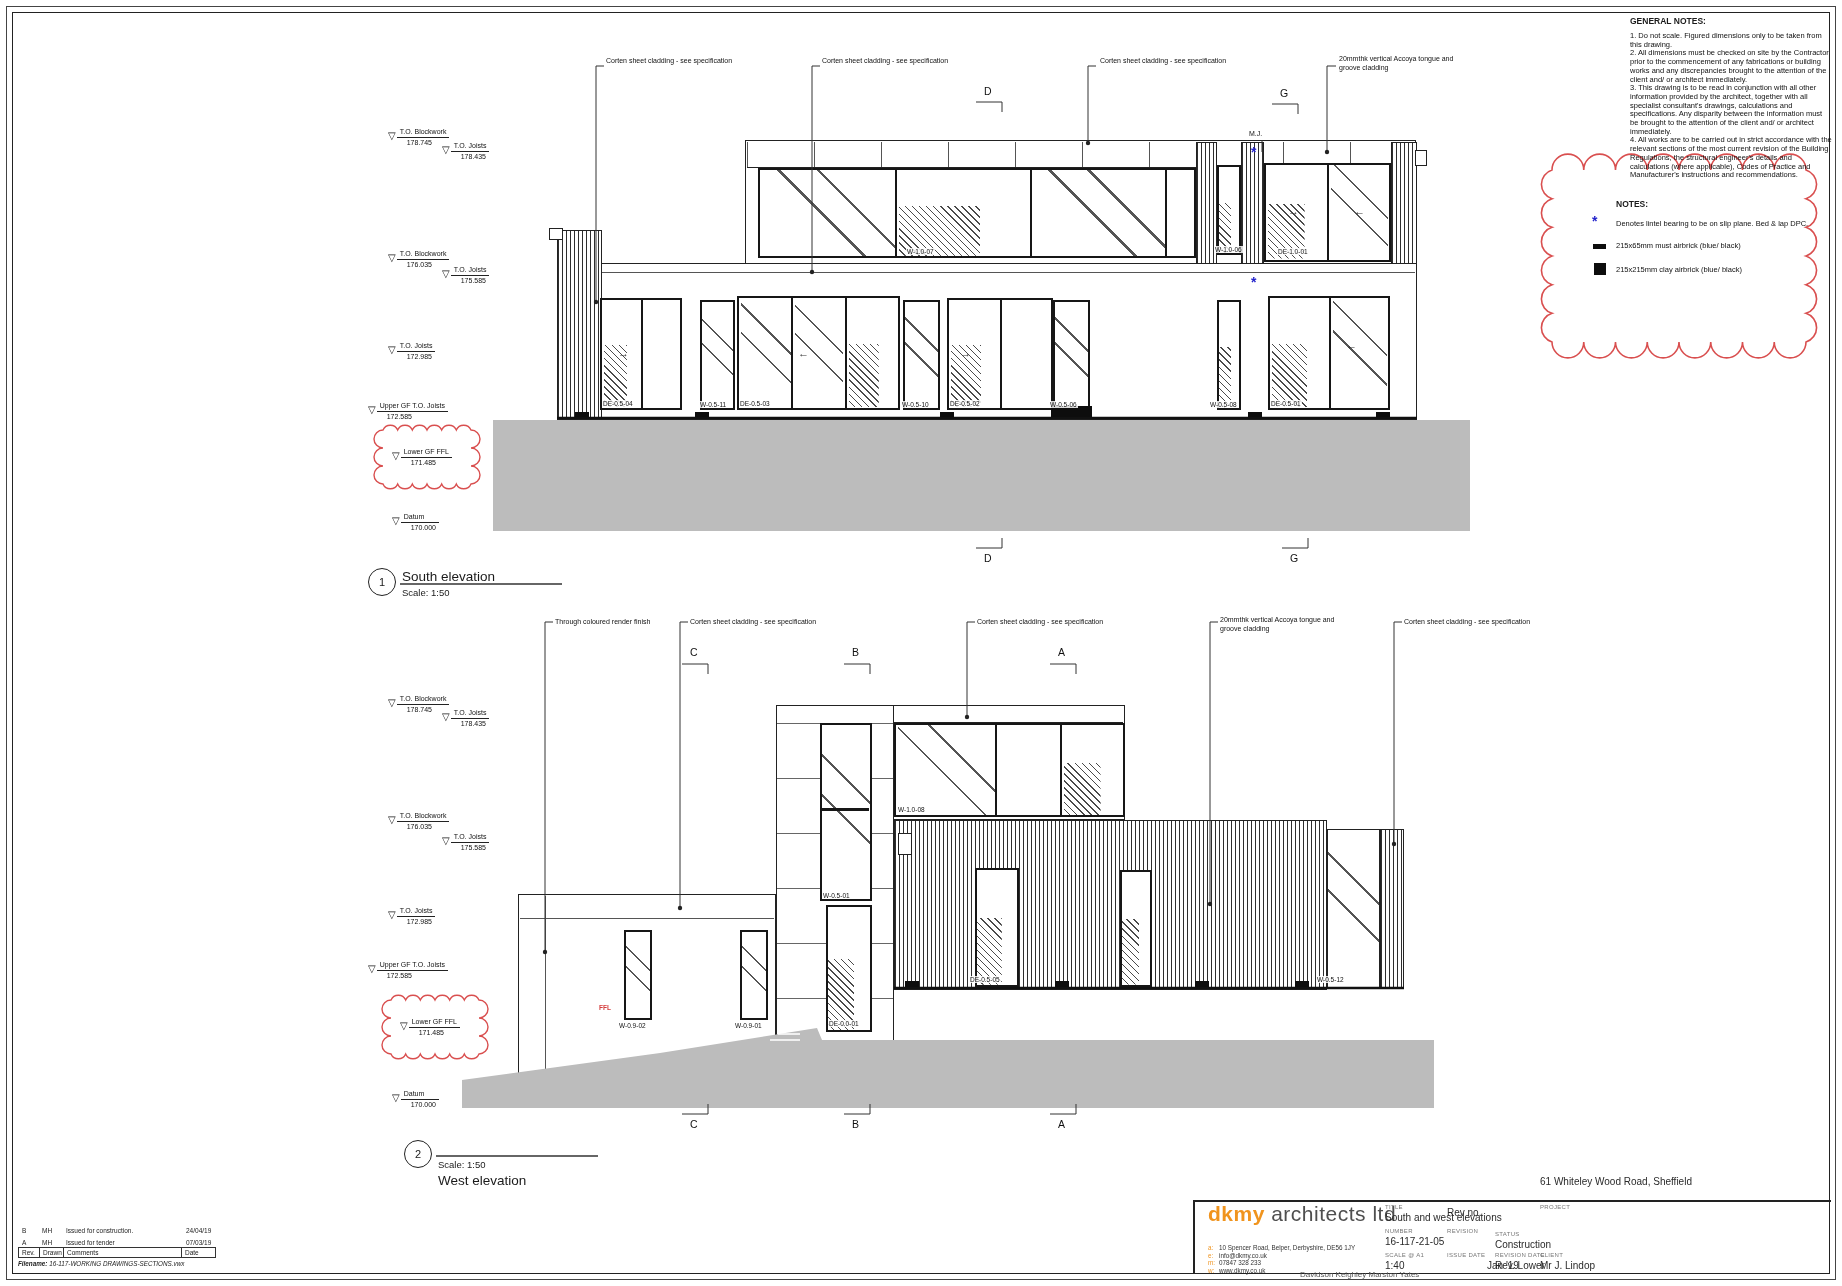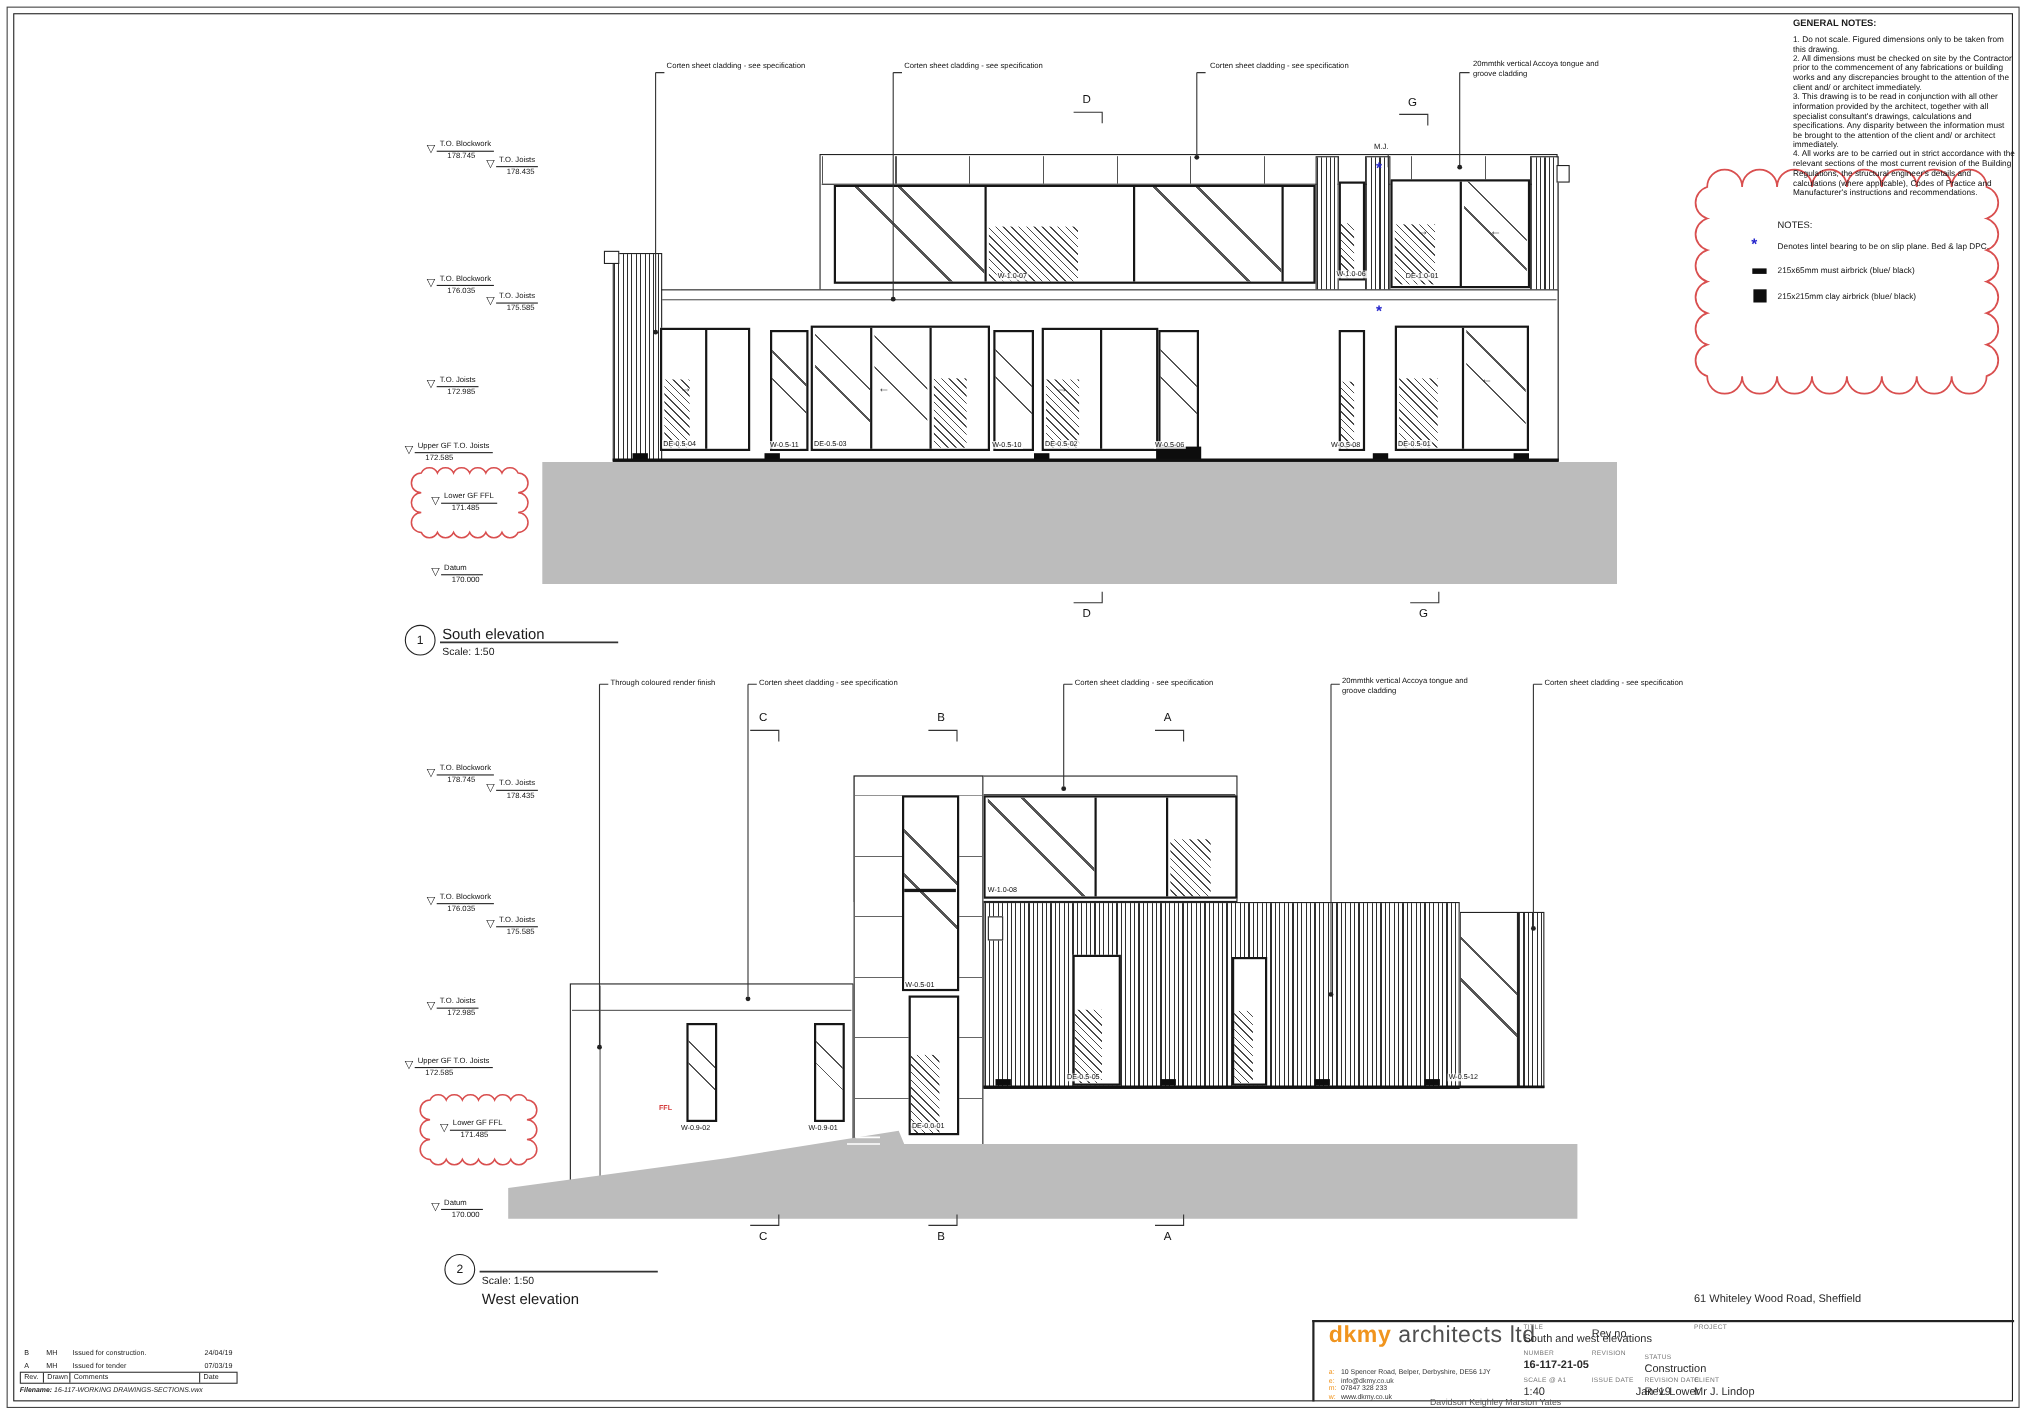--- a/index.html
+++ b/index.html
@@ -32,21 +32,21 @@
   .ast{position:absolute;font-size:14px;font-weight:bold;line-height:12px;}
   .elev-title{position:absolute;}
   .elev-title .circ{position:absolute;width:26px;height:26px;border:1.2px solid #222;border-radius:50%;text-align:center;font-size:11px;line-height:26px;}
   .elev-title .t1{position:absolute;font-size:13.5px;white-space:nowrap;}
   .elev-title .t2{position:absolute;font-size:9.5px;white-space:nowrap;}
   
   .gn{position:absolute;left:1630px;top:16px;width:202px;}
   .gn .gn-title{font-size:8.5px;font-weight:bold;margin-bottom:6px;}
   .gn .gn-body{font-size:7.5px;line-height:8.7px;white-space:pre-line;color:#111;}
   
-  .nb-title{position:absolute;left:1616px;top:199px;font-size:8.5px;font-weight:normal;}
+  .nb-title{position:absolute;left:1616px;top:199px;font-size:8.5px;font-weight:bold;}
   .nb-item{position:absolute;font-size:7.5px;white-space:nowrap;color:#111;}
   
   .tb-line-top{position:absolute;left:1193px;top:1200px;width:638px;height:1.5px;background:#222;}
   .tb-line-left{position:absolute;left:1193px;top:1200px;width:1.5px;height:74px;background:#222;}
   .logo{position:absolute;left:1208px;top:1202px;font-size:21px;letter-spacing:.5px;}
   .logo .brand{font-weight:bold;color:#f0941e;}
   .logo .rest{color:#4f4f4f;}
   .tagline{position:absolute;left:1300px;top:1226px;font-size:8px;color:#555;margin-top:44px;}
   .contact{position:absolute;left:1208px;top:1244px;font-size:6.3px;line-height:7.6px;color:#333;}
   .contact .k{color:#f0941e;display:inline-block;width:11px;}
@@ -427,21 +427,21 @@
   <div class="tagline">Davidson Keighley Marston Yates</div>
   <div class="contact">
     <div><span class="k">a:</span><span>10 Spencer Road, Belper, Derbyshire, DE56 1JY</span></div>
     <div><span class="k">e:</span><span>info@dkmy.co.uk</span></div>
     <div><span class="k">m:</span><span>07847 328 233</span></div>
     <div><span class="k">w:</span><span>www.dkmy.co.uk</span></div>
   </div>
   <div class="fld-l" style="left:1385px;top:1204px;">TITLE</div>
   <div class="fld-v" style="left:1385px;top:1212px;">South and west elevations</div>
   <div class="fld-l" style="left:1385px;top:1228px;">NUMBER</div>
-  <div class="fld-v" style="left:1385px;top:1236px;font-weight:bold;">16-117-21-05</div>
+  <div class="fld-v" style="left:1385px;top:1236px;">16-117-21-05</div>
   <div class="fld-l" style="left:1385px;top:1252px;">SCALE @ A1</div>
   <div class="fld-v" style="left:1385px;top:1260px;">1:40</div>
   <div class="fld-l" style="left:1447px;top:1228px;">REVISION</div>
   <div class="fld-v" style="left:1447px;top:1207px;">Rev no.</div>
   <div class="fld-l" style="left:1447px;top:1252px;">ISSUE DATE</div>
   <div class="fld-v" style="left:1440px;top:1260px;margin-left:47px;">Jan '19</div>
   <div class="fld-l" style="left:1495px;top:1231px;">STATUS</div>
   <div class="fld-v" style="left:1495px;top:1239px;">Construction</div>
   <div class="fld-l" style="left:1495px;top:1252px;">REVISION DATE</div>
   <div class="fld-v" style="left:1495px;top:1260px;">Rev. Lower</div>

